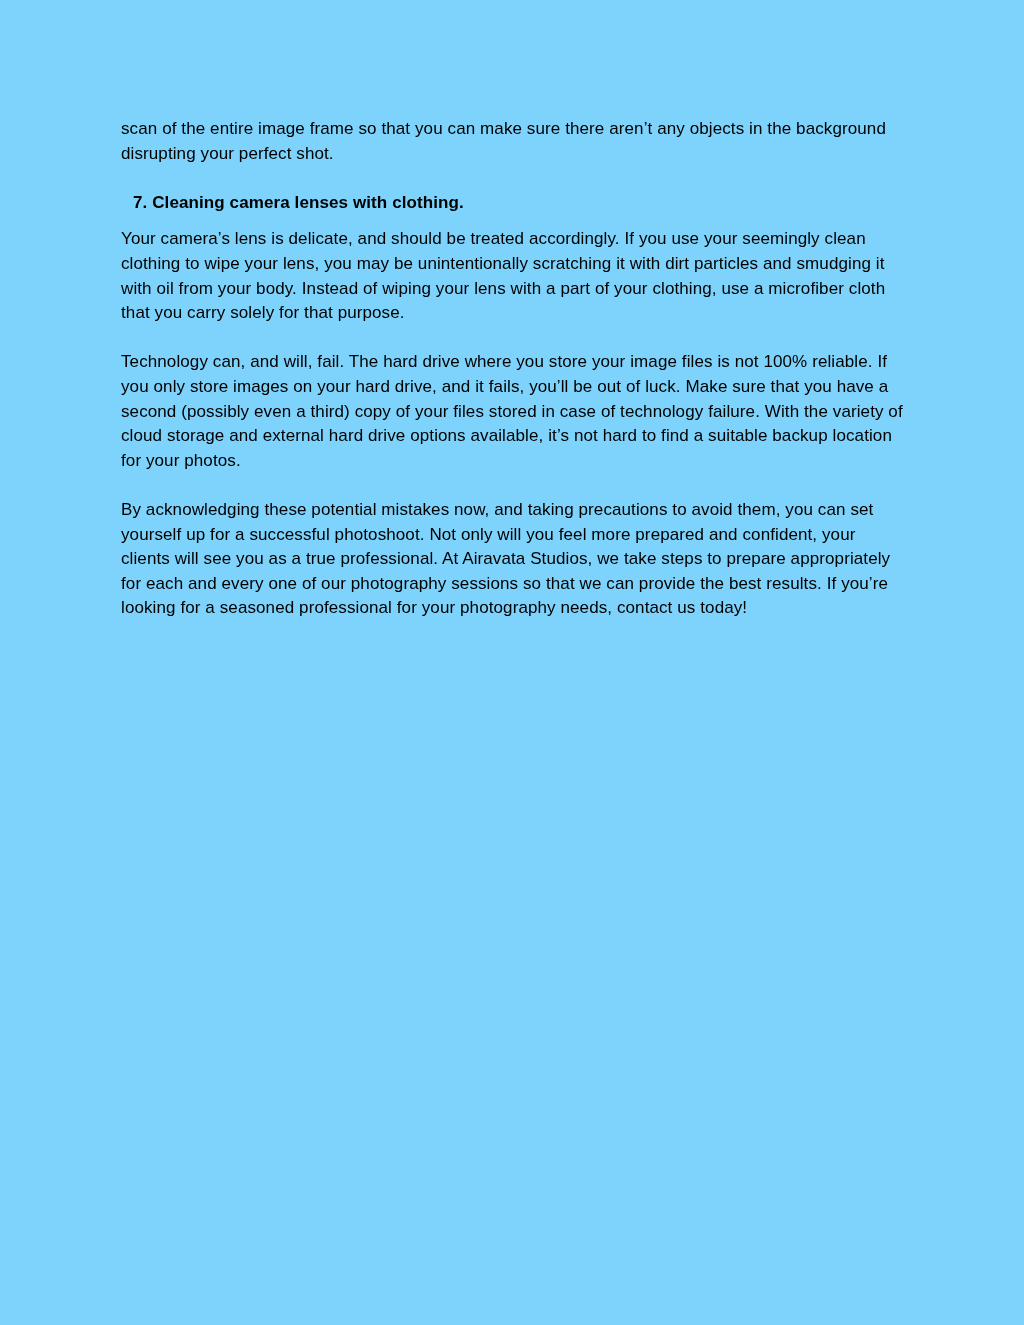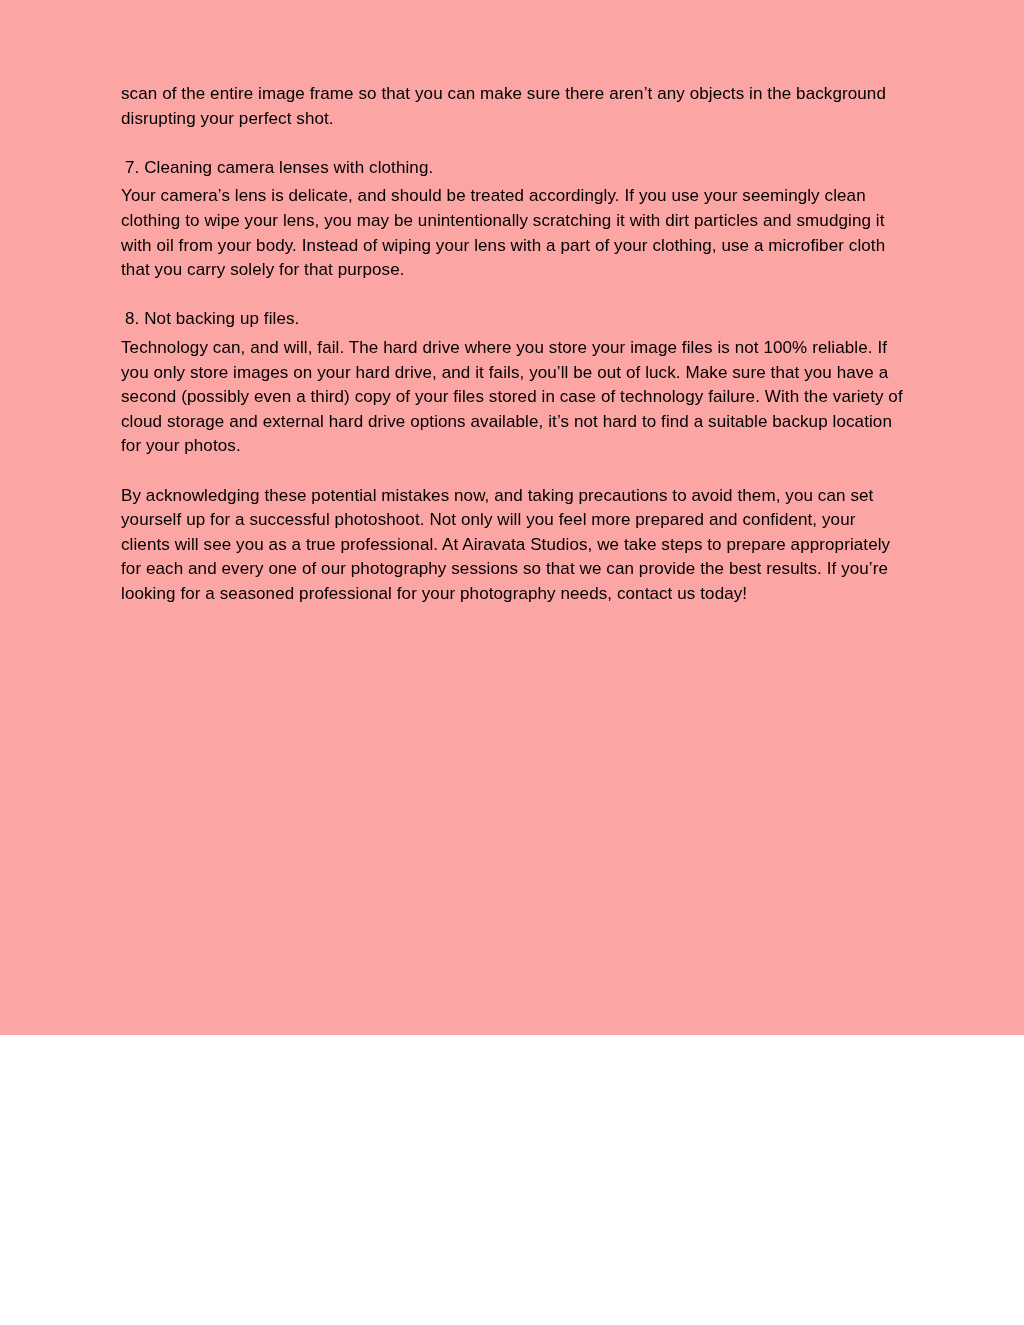--- a/index.html
+++ b/index.html
@@ -9,54 +9,53 @@
   body {
     width: 1024px;
     height: 1325px;
     background: #ffffff;
     font-family: "Liberation Sans", "DejaVu Sans", sans-serif;
     overflow: hidden;
   }
   .doc-page {
     box-sizing: border-box;
     width: 1024px;
-    height: 1035px;
-    padding: 82px 120px 0 121px;
-    background: #fca5a5;
+    height: 1325px;
+    padding: 117px 120px 0 121px;
+    background: #7dd3fc;
     color: #000000;
   }
   .doc-body {
     font-size: 17px;
     line-height: 24.6px;
     letter-spacing: 0.1px;
     color: #000000;
   }
   .para {
     margin: 0 0 24.6px 0;
   }
   .heading {
-    font-weight: normal;
-    margin: 4px;
+    font-weight: bold;
+    margin: 12px;
   }
   .para.last {
     margin-bottom: 7px;
   }
 </style>
 </head>
 <body>
 
 <div class="doc-page">
   <div class="doc-body">
 
     <p class="para">scan of the entire image frame so that you can make sure there aren’t any objects in the background disrupting your perfect shot.</p>
 
     <p class="heading">7. Cleaning camera lenses with clothing.</p>
 
     <p class="para">Your camera’s lens is delicate, and should be treated accordingly. If you use your seemingly clean clothing to wipe your lens, you may be unintentionally scratching it with dirt particles and smudging it with oil from your body. Instead of wiping your lens with a part of your clothing, use a microfiber cloth that you carry solely for that purpose.</p>
 
-    <p class="heading">8. Not backing up files.</p>
 
     <p class="para">Technology can, and will, fail. The hard drive where you store your image files is not 100% reliable. If you only store images on your hard drive, and it fails, you’ll be out of luck. Make sure that you have a second (possibly even a third) copy of your files stored in case of technology failure. With the variety of cloud storage and external hard drive options available, it’s not hard to find a suitable backup location for your photos.</p>
 
     <p class="para last">By acknowledging these potential mistakes now, and taking precautions to avoid them, you can set yourself up for a successful photoshoot. Not only will you feel more prepared and confident, your clients will see you as a true professional. At Airavata Studios, we take steps to prepare appropriately for each and every one of our photography sessions so that we can provide the best results. If you’re looking for a seasoned professional for your photography needs, contact us today!</p>
 
   </div>
 </div>
 
 </body></html>

